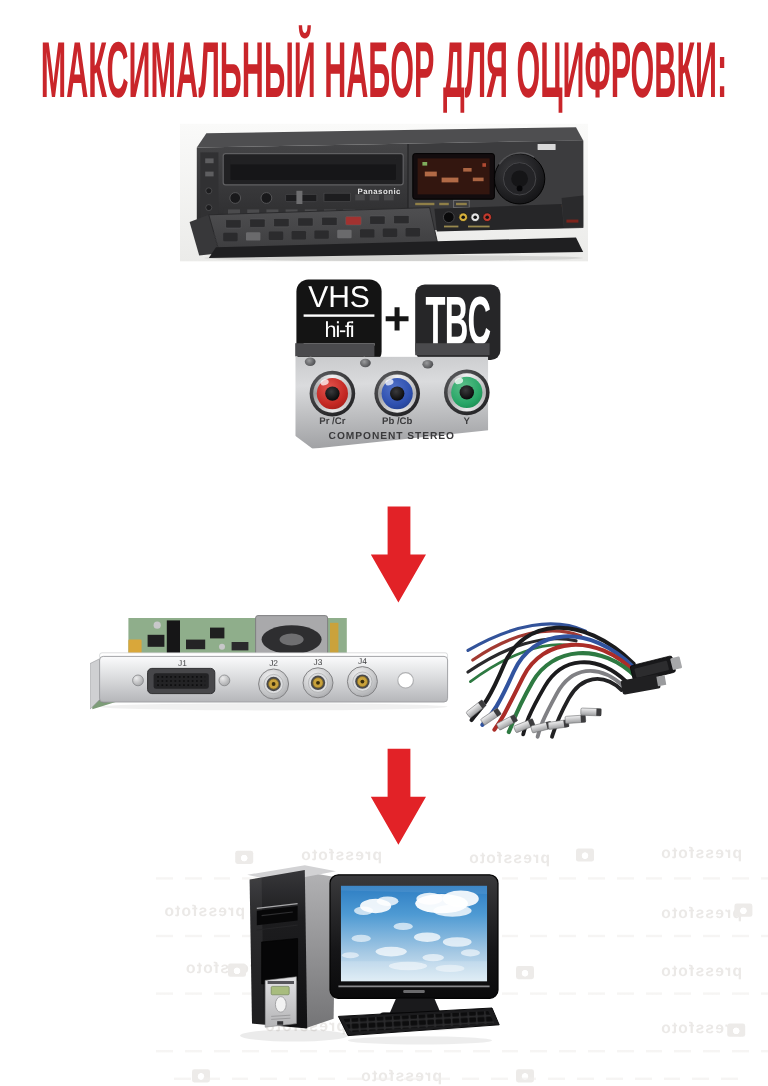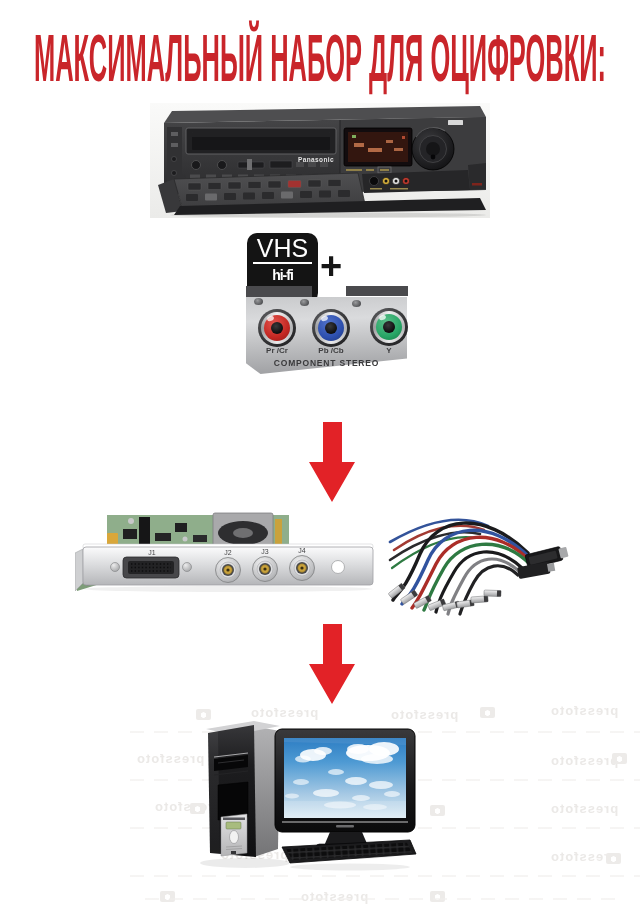--- a/index.html
+++ b/index.html
@@ -7,21 +7,21 @@
           font-family:"Liberation Sans",sans-serif;}
   .abs{position:absolute;}
   svg{display:block;}
 
   
   .vhs-box{left:247px;top:233px;width:71px;height:70px;background:#141414;border-radius:10px;
            color:#fff;display:flex;flex-direction:column;justify-content:space-between;
            padding:3px 5px;box-sizing:border-box;text-align:center;}
   .vhs-l1{font-size:25px;font-weight:normal;line-height:25px;letter-spacing:0;}
   .vhs-rule{height:3px;background:#fff;border:0;margin:1px 1px;}
-  .vhs-l2{font-size:14px;font-weight:bold;line-height:20px;letter-spacing:-1px;}
+  .vhs-l2{font-size:18px;font-weight:normal;line-height:20px;letter-spacing:-1px;}
   .vhs-l3{font-size:10px;font-weight:bold;line-height:11px;letter-spacing:2.2px;}
   .plus-sign{left:316px;top:244px;width:30px;height:44px;font-size:38px;font-weight:bold;
              color:#161616;text-align:center;line-height:44px;}
   .tbc-box{left:346px;top:237px;width:71px;height:63px;background:#262628;border-radius:8px;
            display:flex;align-items:center;justify-content:center;}
   .tbc-text{color:#fff;font-size:40px;font-weight:bold;transform:scale(.68,1.42);letter-spacing:-1px;}
 
   
   .cv-wrap{left:246px;top:284px;width:161px;height:97px;font-weight:bold;}
   .cv-conn{position:absolute;background:#4a4a4d;}
@@ -189,20 +189,23 @@
   </svg>
 
   <div class="abs vhs-box">
     <div class="vhs-l1">VHS</div>
     <div class="vhs-rule"></div>
     <div class="vhs-l2">hi-fi</div>
     <div class="vhs-rule"></div>
     <div class="vhs-l3">STEREO</div>
   </div>
   <div class="abs plus-sign">+</div>
+  <div class="abs tbc-box">
+    <div class="tbc-text">TBC</div>
+  </div>
 
   <div class="abs cv-wrap">
     <div class="cv-conn" style="left:0;top:2px;width:66px;height:11px"></div>
     <div class="cv-conn" style="left:100px;top:2px;width:62px;height:10px"></div>
     <div class="cv-panel"></div>
     <div class="screw" style="left:8px;top:14px"></div>
     <div class="screw" style="left:54px;top:15px"></div>
     <div class="screw" style="left:106px;top:16px"></div>
 
     <div class="rca" style="left:12px;top:25px">

